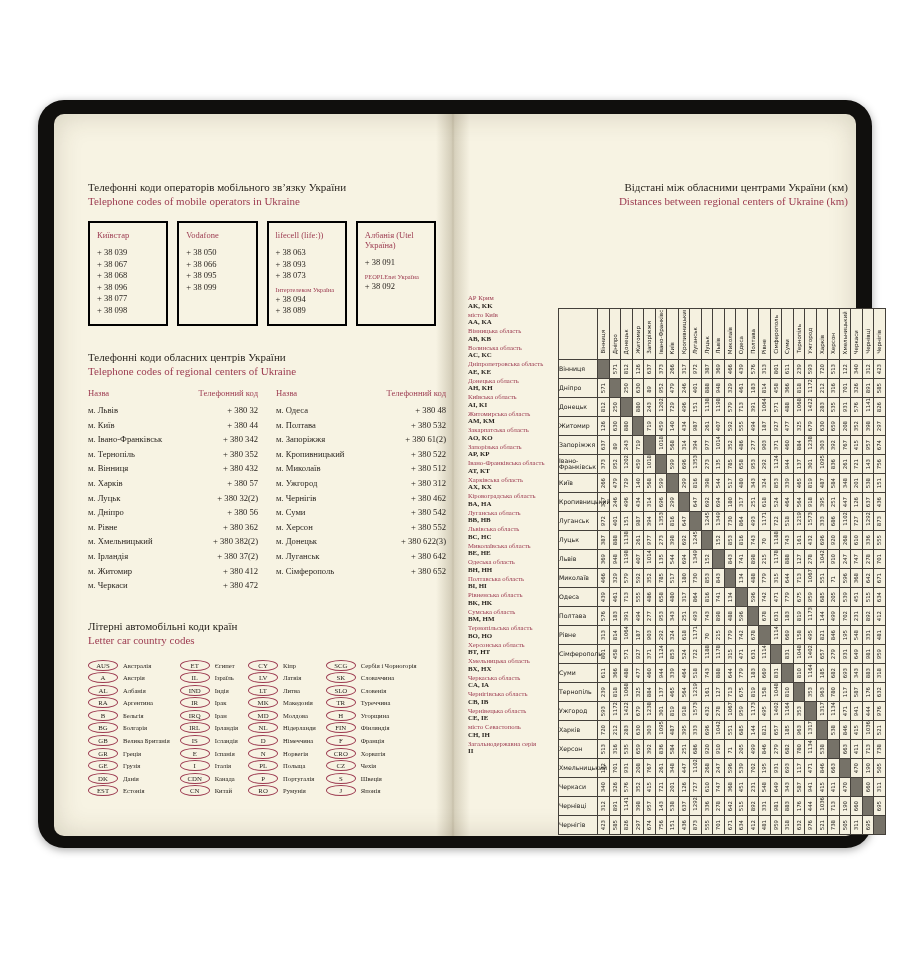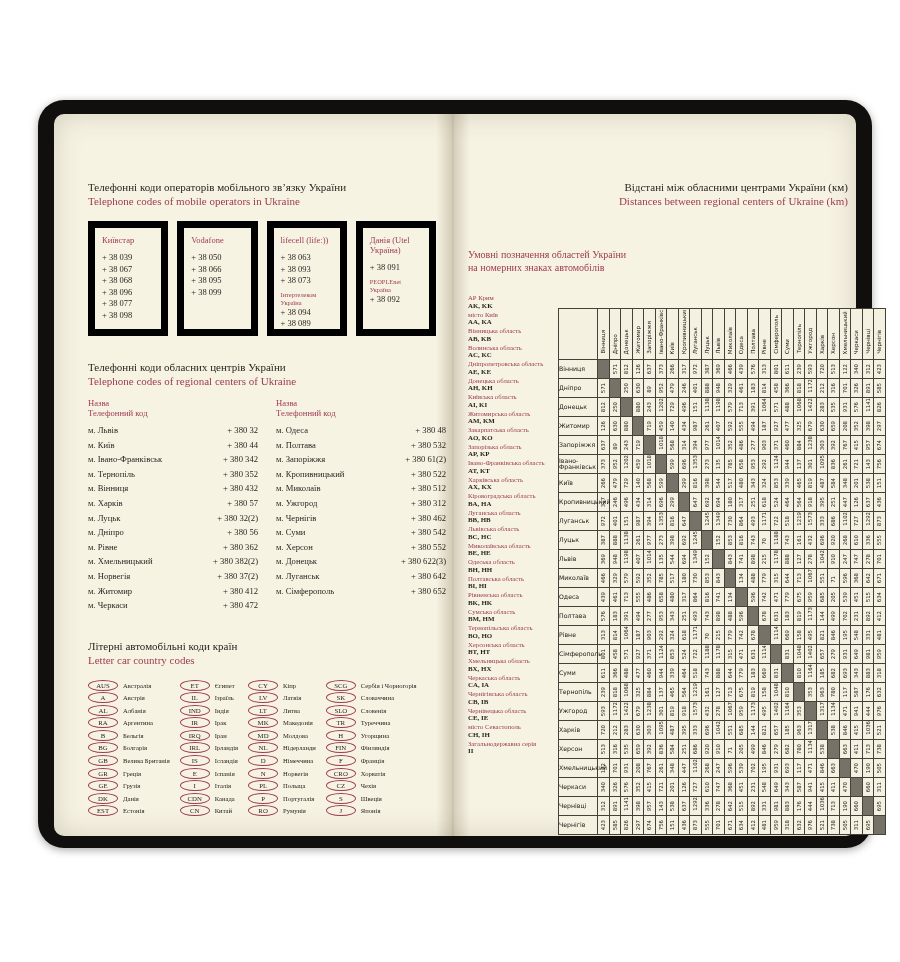--- a/index.html
+++ b/index.html
@@ -10,28 +10,28 @@
   .pages{position:absolute;left:54px;top:114px;width:802px;height:722px;background:#f7f3e3;
     border-radius:10px;box-shadow:inset 0 0 28px rgba(60,50,20,.18);}
   .spine{position:absolute;left:436px;top:114px;width:34px;height:722px;
     background:linear-gradient(90deg,rgba(0,0,0,0) 0%,rgba(90,75,40,.22) 45%,rgba(90,75,40,.30) 50%,rgba(90,75,40,.20) 55%,rgba(0,0,0,0) 100%);}
   .page-left{position:absolute;left:56px;top:118px;width:390px;height:716px;}
   .page-right{position:absolute;left:452px;top:118px;width:412px;height:716px;}
   .ttl{font-size:11px;color:#241f1a;line-height:14px;}
   .ttl-red{font-size:11px;color:#9c3a50;line-height:14px;}
   .sec-mobile{padding:62px 0 0 32px;}
   .op-row{display:flex;gap:9px;margin-top:13px;width:348px;}
-  .op-box{border:7px solid #000000;background:transparent;width:77px;padding:7px 6px 6px 7px;height:88px;}
+  .op-box{border:2px solid #000000;background:transparent;width:77px;padding:7px 6px 6px 7px;height:88px;}
   .op-name{color:#9c3a50;font-size:8.5px;line-height:10px;margin-bottom:7px;}
   .op-code{color:#241f1a;font-size:8.5px;line-height:11.5px;white-space:nowrap;}
   .op-extra{color:#9c3a50;font-size:6.4px;line-height:8px;margin-top:4px;}
   .sec-reg{padding:24px 0 0 32px;}
   .phone-wrap{display:flex;gap:18px;margin-top:10px;}
   .phone-col{width:170px;}
-  .phone-head{display:flex;justify-content:space-between;color:#9c3a50;font-size:8.6px;margin-bottom:5px;flex-direction:column;}
+  .phone-head{display:flex;justify-content:space-between;color:#9c3a50;font-size:8.6px;margin-bottom:5px;}
   .phone-row{display:flex;justify-content:space-between;font-size:8.6px;color:#241f1a;line-height:14.6px;text-align:right;}
   .sec-car{padding:26px 0 0 32px;}
   .car-wrap{display:flex;gap:10px;margin-top:12px;}
   .car-col{display:flex;flex-direction:column;}
   .car-item{display:flex;align-items:center;height:12.6px;}
   .car-oval{display:inline-block;width:28px;min-width:28px;height:9px;border:1px solid #9c3a50;border-radius:50%;
     color:#241f1a;font-size:6.8px;line-height:9px;text-align:center;margin-right:5px;}
   .car-country{font-size:6.6px;color:#241f1a;white-space:nowrap;}
   .r-title{padding:62px 16px 0 0;text-align:right;}
   .r-sub{position:absolute;left:16px;top:130px;width:170px;color:#9c3a50;font-size:10px;line-height:13px;}
@@ -84,21 +84,21 @@
           <div class="op-box">
             <div class="op-name">lifecell (life:))</div>
             <div class="op-code">+ 38 063</div>
             <div class="op-code">+ 38 093</div>
             <div class="op-code">+ 38 073</div>
             <div class="op-extra">Інтертелеком Україна</div>
             <div class="op-code">+ 38 094</div>
             <div class="op-code">+ 38 089</div>
           </div>
           <div class="op-box">
-            <div class="op-name">Данія (Utel Україна)</div>
+            <div class="op-name">Албанія (Utel Україна)</div>
             <div class="op-code">+ 38 091</div>
             <div class="op-extra">PEOPLEnet Україна</div>
             <div class="op-code">+ 38 092</div>
           </div>
         </div>
     </div>
 
     <div class="sec-reg">
       <div class="ttl">Телефонні коди обласних центрів України</div>
       <div class="ttl-red">Telephone codes of regional centers of Ukraine</div>
@@ -142,21 +142,21 @@
             </div>
             <div class="phone-row">
               <span>м. Рівне</span>
               <span>+ 380 362</span>
             </div>
             <div class="phone-row">
               <span>м. Хмельницький</span>
               <span>+ 380 382(2)</span>
             </div>
             <div class="phone-row">
-              <span>м. Норвегія</span>
+              <span>м. Ірландія</span>
               <span>+ 380 37(2)</span>
             </div>
             <div class="phone-row">
               <span>м. Житомир</span>
               <span>+ 380 412</span>
             </div>
             <div class="phone-row">
               <span>м. Черкаси</span>
               <span>+ 380 472</span>
             </div>
@@ -408,21 +408,20 @@
           </div>
         </div>
     </div>
   </div>
 
   <div class="page-right">
     <div class="r-title">
       <div class="ttl">Відстані між обласними центрами України (км)</div>
       <div class="ttl-red">Distances between regional centers of Ukraine (km)</div>
     </div>
-    <div class="r-sub">Умовні позначення областей України на номерних знаках автомобілів</div>
     <div class="legend" id="legend">
         <div class="lg-item">
           <div class="lg-region">АР Крим</div>
           <div class="lg-codes">AK, KK</div>
         </div>
         <div class="lg-item">
           <div class="lg-region">місто Київ</div>
           <div class="lg-codes">AA, KA</div>
         </div>
         <div class="lg-item">

